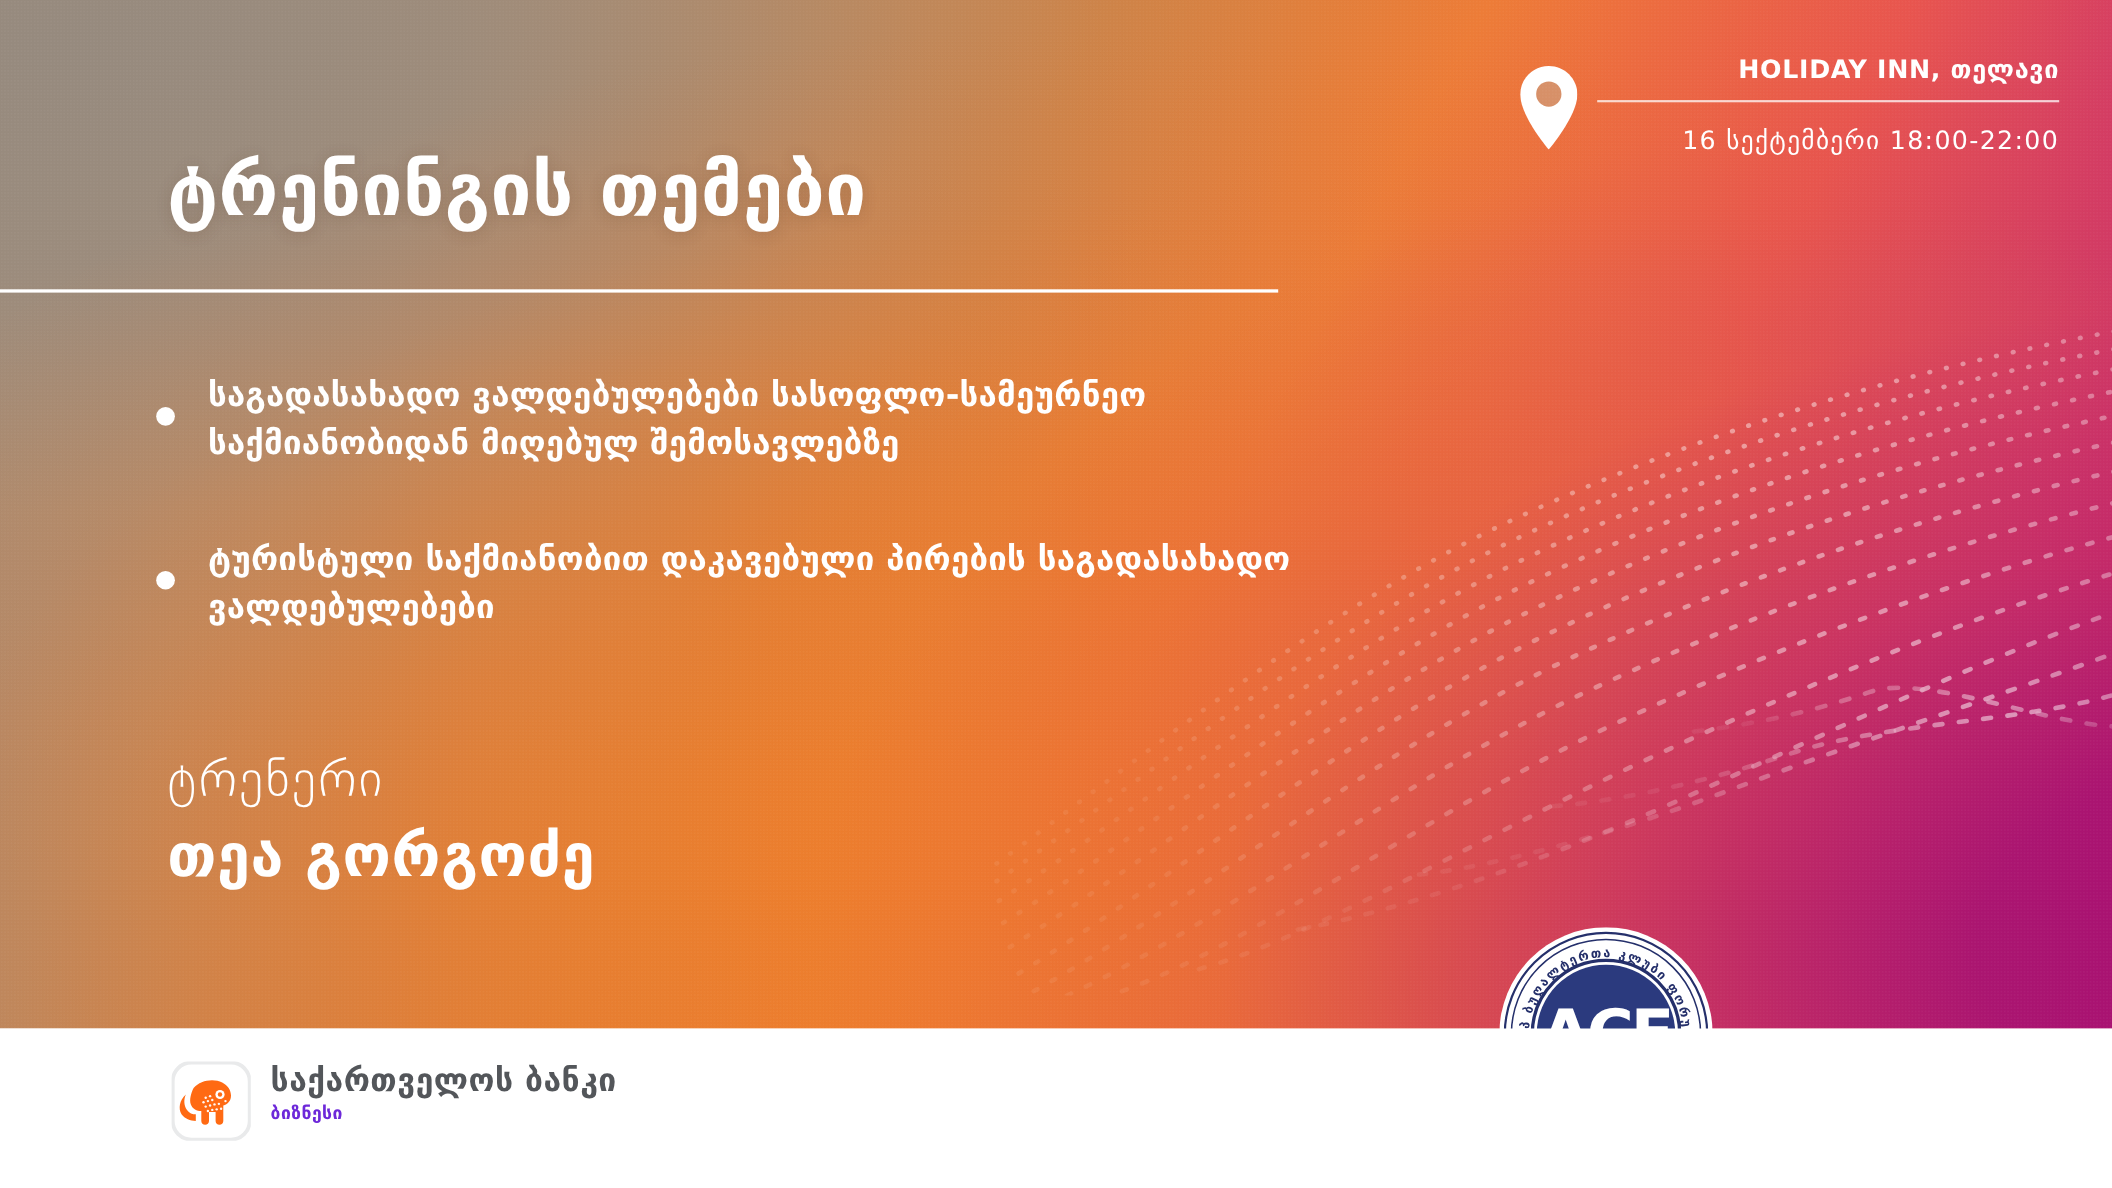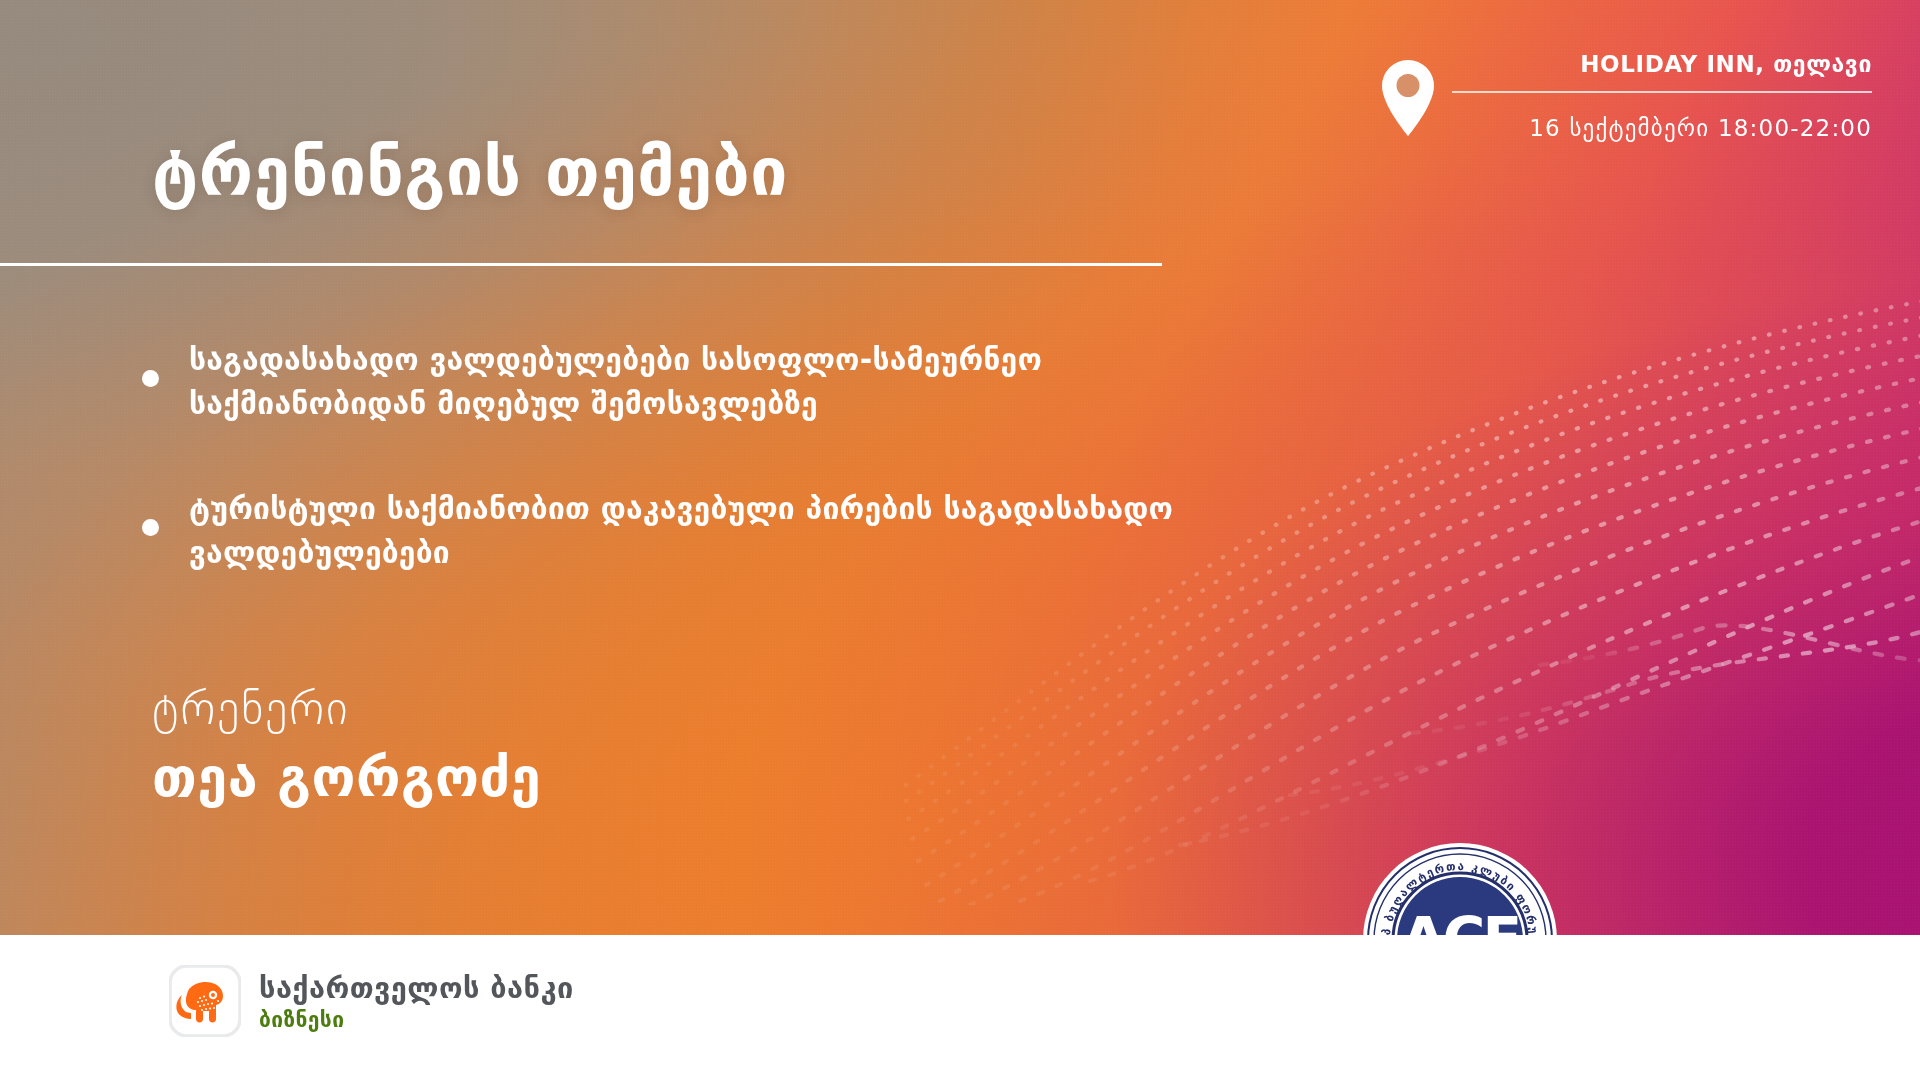--- a/index.html
+++ b/index.html
@@ -104,30 +104,30 @@
     position:absolute; left:1363px; top:843px;
     width:194px; height:194px;
   }
 
   
   .footer{
     position:absolute; left:0; top:935px; width:1920px; height:145px;
     background:#ffffff;
   }
   .bog{
-    position:absolute; left:169px; top:965px;
-    display:flex; align-items:center; gap:18px;
+    position:absolute; left:156px; top:965px;
+    display:flex; align-items:flex-start; gap:18px;
   }
   .bog-mark{ width:72px; height:72px; flex:none; }
   .bog-texts{ display:flex; flex-direction:column; gap:3px; }
   .bog-line1{
     color:#53565a; font-weight:bold; font-size:29px; letter-spacing:0.4px;
   }
   .bog-line2{
-    color:#4d7c0f; font-weight:bold; font-size:21px; letter-spacing:0.4px;
+    color:#6d28d9; font-weight:bold; font-size:16px; letter-spacing:0.4px;
   }
 </style>
 </head>
 <body>
 
 <div id="poster">
 
   <div class="art">
 
     <svg class="wave" viewBox="0 0 1060 680">

